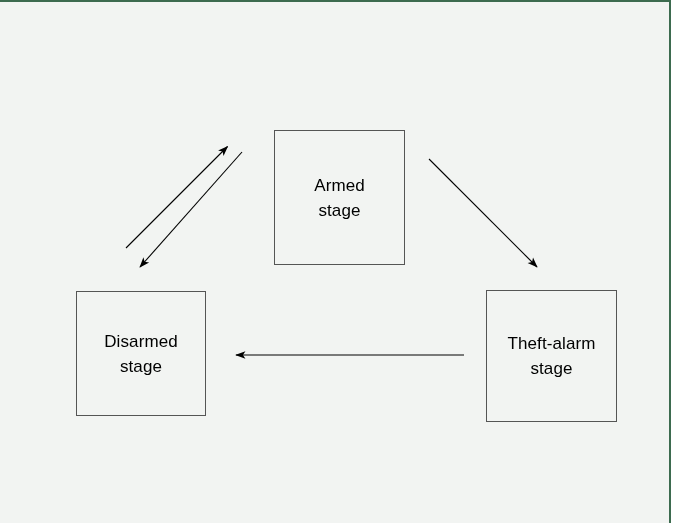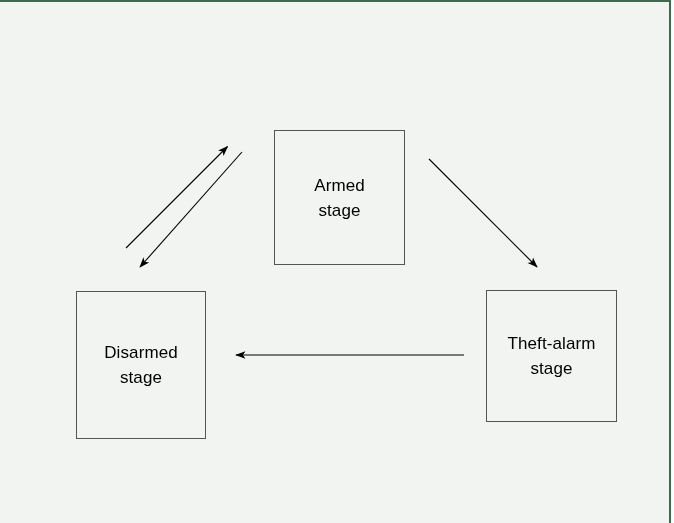--- a/index.html
+++ b/index.html
@@ -47,21 +47,21 @@
     text-align: center;
   }
   .state-label {
     color: #000000;
     font-size: 17px;
     line-height: 25px;
     letter-spacing: 0.1px;
     white-space: pre-line;
   }
   #box-armed   { left: 274px; top: 98px;  width: 131px; height: 135px; margin-top: 32px; }
-  #box-disarmed{ left: 76px;  top: 291px; width: 130px; height: 148px; }
+  #box-disarmed{ left: 76px;  top: 291px; width: 130px; height: 125px; }
   #box-theft   { left: 486px; top: 290px; width: 131px; height: 132px; }
 
   #arrow-layer {
     position: absolute;
     left: 0; top: 0;
     width: 674px; height: 523px;
     pointer-events: none;
   }
 </style>
 </head>

